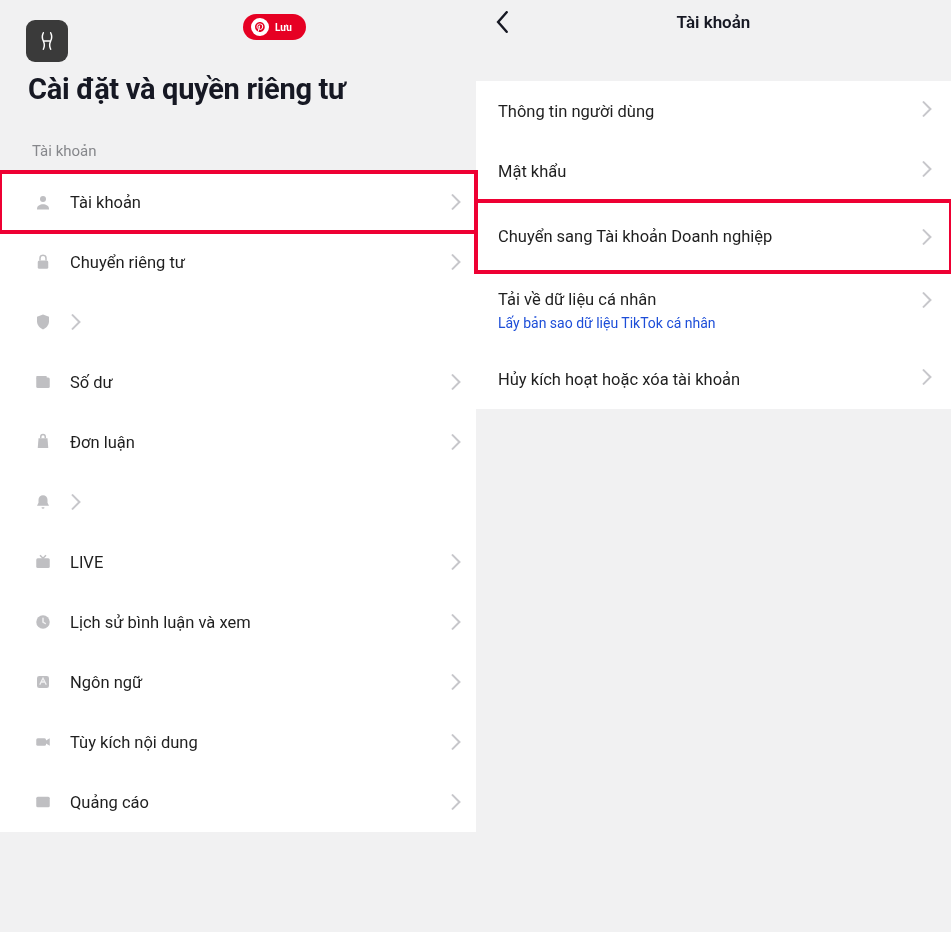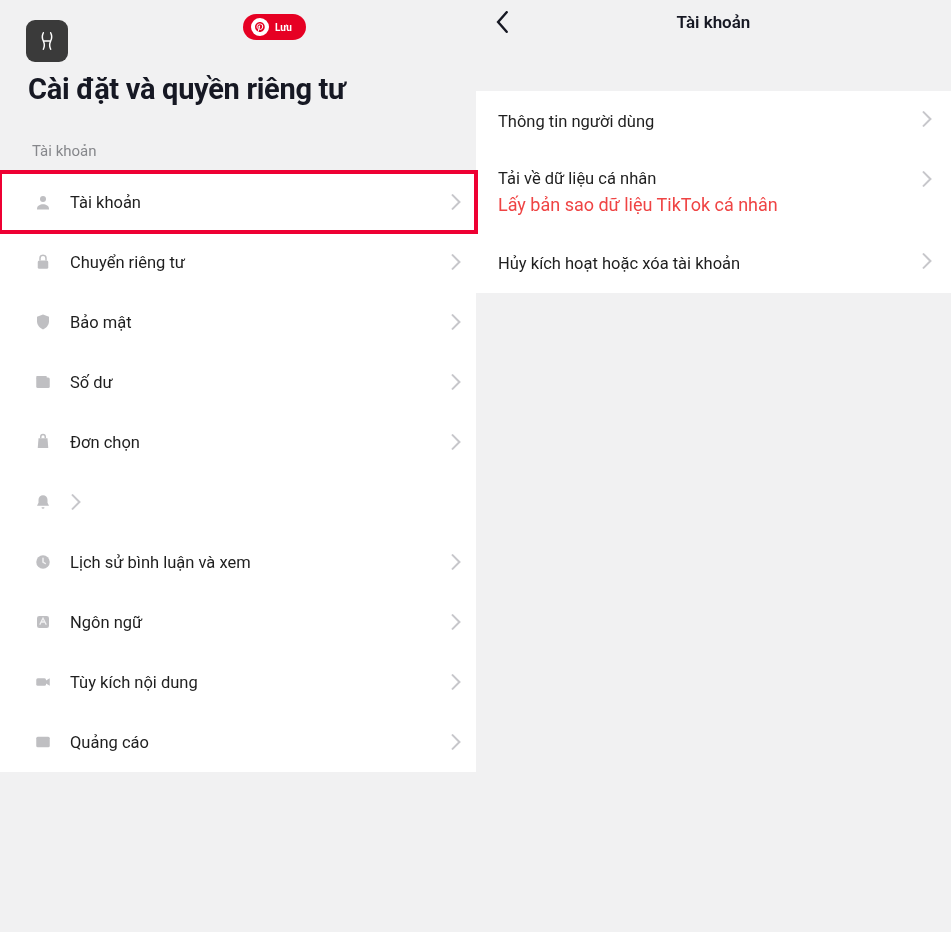--- a/index.html
+++ b/index.html
@@ -112,37 +112,37 @@
     position: absolute;
     left: 20px; top: 50%; transform: translateY(-50%);
     color: #161823;
   }
   .rh .title {
     font-size: 17px;
     font-weight: 600;
   }
   .right-group {
     background: #fff;
-    margin-top: 48px;
+    margin-top: 38px;
   }
   .r-row {
     min-height: 60px;
     padding: 18px 22px 18px 22px;
     display: flex;
     flex-direction: column;
     justify-content: center;
     position: relative;
   }
   .r-row .label {
     font-size: 16.5px;
     color: #1f1f1f;
   }
   .r-row .sub {
-    font-size: 18px;
-    color: #ef4444;
+    font-size: 14px;
+    color: #1d4ed8;
     margin-top: 6px;
   }
   .r-row .chev {
     position: absolute;
     right: 18px;
     top: 20px;
     color: #c7c7cb;
   }
   svg { display:block; }
 </style>
@@ -199,21 +199,20 @@
               <path d="M1 1l6 6-6 6" stroke="currentColor" stroke-width="1.8" stroke-linecap="round"></path>
             </svg>
           </span>
       </div>
       <div class="row">
         <span class="icon">
             <svg width="18" height="18" viewBox="0 0 24 24" fill="currentColor">
               <path d="M12 2l8 3v6c0 5-3.5 9-8 11-4.5-2-8-6-8-11V5l8-3z"></path>
             </svg>
           </span>
-        <span class="label">Bảo mật</span>
         <span class="chev">
             <svg width="12" height="16" viewBox="0 0 8 14" fill="none">
               <path d="M1 1l6 6-6 6" stroke="currentColor" stroke-width="1.8" stroke-linecap="round"></path>
             </svg>
           </span>
       </div>
       <div class="row">
         <span class="icon">
             <svg width="18" height="18" viewBox="0 0 24 24" fill="currentColor">
               <rect x="3" y="6" width="18" height="14" rx="2"></rect>
@@ -227,36 +226,50 @@
             </svg>
           </span>
       </div>
       <div class="row">
         <span class="icon">
             <svg width="18" height="18" viewBox="0 0 24 24" fill="currentColor">
               <path d="M6 7h12l1 13H5L6 7z"></path>
               <path d="M9 7V5a3 3 0 116 0v2" fill="none" stroke="currentColor" stroke-width="2"></path>
             </svg>
           </span>
-        <span class="label">Đơn chọn</span>
+        <span class="label">Đơn luận</span>
         <span class="chev">
             <svg width="12" height="16" viewBox="0 0 8 14" fill="none">
               <path d="M1 1l6 6-6 6" stroke="currentColor" stroke-width="1.8" stroke-linecap="round"></path>
             </svg>
           </span>
       </div>
     </div>
 
     <div class="group">
       <div class="row">
         <span class="icon">
             <svg width="18" height="18" viewBox="0 0 24 24" fill="currentColor">
               <path d="M12 3a6 6 0 00-6 6v4l-2 4h16l-2-4V9a6 6 0 00-6-6zM10 19a2 2 0 104 0"></path>
             </svg>
           </span>
+        <span class="chev">
+            <svg width="12" height="16" viewBox="0 0 8 14" fill="none">
+              <path d="M1 1l6 6-6 6" stroke="currentColor" stroke-width="1.8" stroke-linecap="round"></path>
+            </svg>
+          </span>
+      </div>
+      <div class="row">
+        <span class="icon">
+            <svg width="18" height="18" viewBox="0 0 24 24" fill="currentColor">
+              <rect x="3" y="7" width="18" height="13" rx="2"></rect>
+              <path d="M8 3l4 4 4-4" fill="none" stroke="currentColor" stroke-width="2"></path>
+            </svg>
+          </span>
+        <span class="label">LIVE</span>
         <span class="chev">
             <svg width="12" height="16" viewBox="0 0 8 14" fill="none">
               <path d="M1 1l6 6-6 6" stroke="currentColor" stroke-width="1.8" stroke-linecap="round"></path>
             </svg>
           </span>
       </div>
       <div class="row">
         <span class="icon">
             <svg width="18" height="18" viewBox="0 0 24 24" fill="currentColor">
               <circle cx="12" cy="12" r="9"></circle>
@@ -329,20 +342,36 @@
   <div class="right-group">
     <div class="r-row">
       <span class="label">Thông tin người dùng</span>
       <span class="chev">
           <svg width="12" height="16" viewBox="0 0 8 14" fill="none">
             <path d="M1 1l6 6-6 6" stroke="currentColor" stroke-width="1.8" stroke-linecap="round"></path>
           </svg>
         </span>
     </div>
     <div class="r-row">
+      <span class="label">Mật khẩu</span>
+      <span class="chev">
+          <svg width="12" height="16" viewBox="0 0 8 14" fill="none">
+            <path d="M1 1l6 6-6 6" stroke="currentColor" stroke-width="1.8" stroke-linecap="round"></path>
+          </svg>
+        </span>
+    </div>
+    <div class="r-row highlight" style="padding-top:26px;padding-bottom:26px">
+      <span class="label">Chuyển sang Tài khoản Doanh nghiệp</span>
+      <span class="chev" style="top:28px">
+          <svg width="12" height="16" viewBox="0 0 8 14" fill="none">
+            <path d="M1 1l6 6-6 6" stroke="currentColor" stroke-width="1.8" stroke-linecap="round"></path>
+          </svg>
+        </span>
+    </div>
+    <div class="r-row">
       <span class="label">Tải về dữ liệu cá nhân</span>
       <span class="sub">Lấy bản sao dữ liệu TikTok cá nhân</span>
       <span class="chev">
           <svg width="12" height="16" viewBox="0 0 8 14" fill="none">
             <path d="M1 1l6 6-6 6" stroke="currentColor" stroke-width="1.8" stroke-linecap="round"></path>
           </svg>
         </span>
     </div>
     <div class="r-row">
       <span class="label">Hủy kích hoạt hoặc xóa tài khoản</span>

